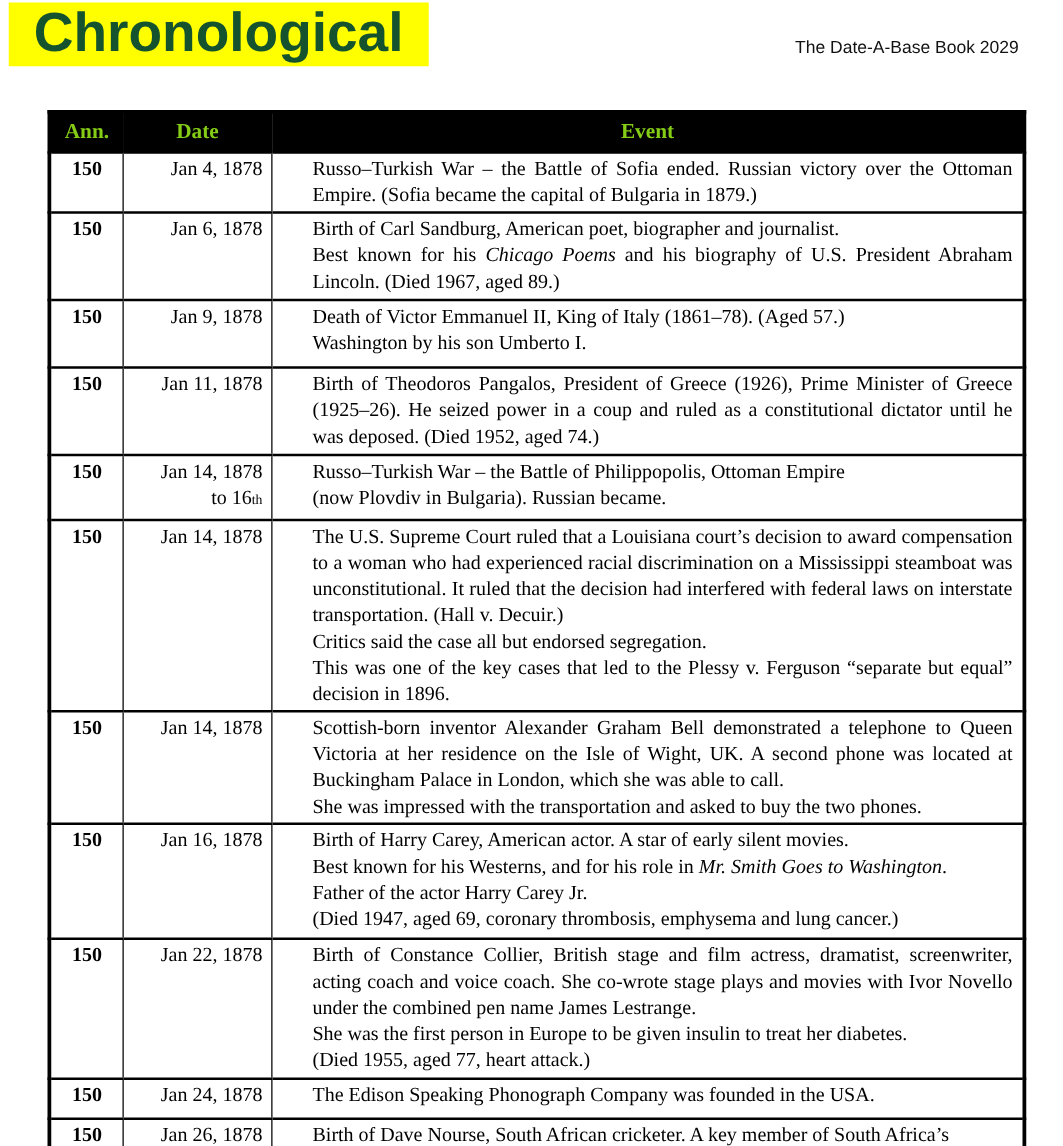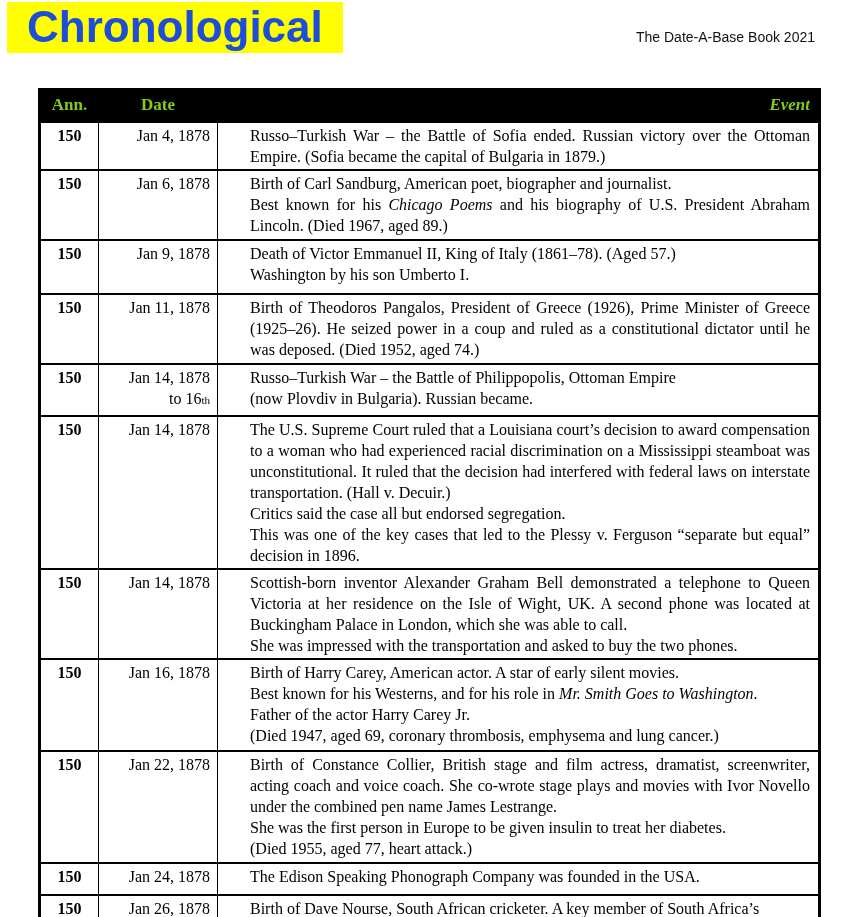--- a/index.html
+++ b/index.html
@@ -7,21 +7,21 @@
   .page {
     position:relative; width:850px; height:917px; background:#ffffff;
     overflow:hidden; font-family:"Liberation Serif","DejaVu Serif",serif; color:#000;
   }
   .title-band {
     position:absolute; left:7px; top:2px; background:#ffff00;
     padding:0 20px 2px 20px; height:51px; display:flex; align-items:center;
   }
   .title-band h1 {
     font-family:"Liberation Sans","DejaVu Sans",sans-serif;
-    font-weight:900; font-size:44px; line-height:46px; color:#1d4ed8; letter-spacing:0px;
+    font-weight:900; font-size:44px; line-height:46px; color:#14532d; letter-spacing:0px;
   }
   .book-ref {
     position:absolute; top:29px; right:35px;
     font-family:"Liberation Sans","DejaVu Sans",sans-serif; font-size:14px; color:#111;
   }
   .month-header {
     position:absolute; top:61px; left:0; width:100%; text-align:center;
     font-family:"Liberation Sans","DejaVu Sans",sans-serif; font-weight:bold; font-size:15px;
   }
   table.events {
@@ -30,38 +30,38 @@
   }
   th, td { border-top:2px solid #000; border-bottom:2px solid #000;
            border-left:1.5px solid #000; border-right:1.5px solid #000;
            vertical-align:top; }
   th {
     background:#000; color:#84cc16; font-size:17px; font-weight:bold;
     padding:4px 8px 6px 8px; border-color:#000; text-align:left; height:22px;
   }
   th.col-ann  { text-align:center; }
   th.col-date { text-align:center; }
-  th.col-event{ text-align:right;font-style:italic; }
+  th.col-event{ text-align:center; }
   td { font-size:16px; line-height:21px; padding:2px 6px; }
   td.ann  { text-align:center; font-weight:bold; }
   td.date { text-align:right; padding-right:7px; white-space:nowrap; }
   td.date .date-line2 { display:block; }
   td.date .ord { font-size:11px; }
   td.event { padding:2px 8px; }
   td.event .para { text-align:justify;margin-left:24px; }
   td.event em { font-style:italic; }
 </style>
 </head>
 <body>
 
 <div class="page">
   <div class="title-band">
     <h1>Chronological</h1>
   </div>
-  <div class="book-ref">The Date-A-Base Book 2021</div>
+  <div class="book-ref">The Date-A-Base Book 2029</div>
 
   <table class="events">
     <colgroup>
       <col style="width:59px">
         <col style="width:119px">
         <col style="width:602px">
     </colgroup>
     <thead>
       <tr>
           <th class="col-ann">Ann.</th>

